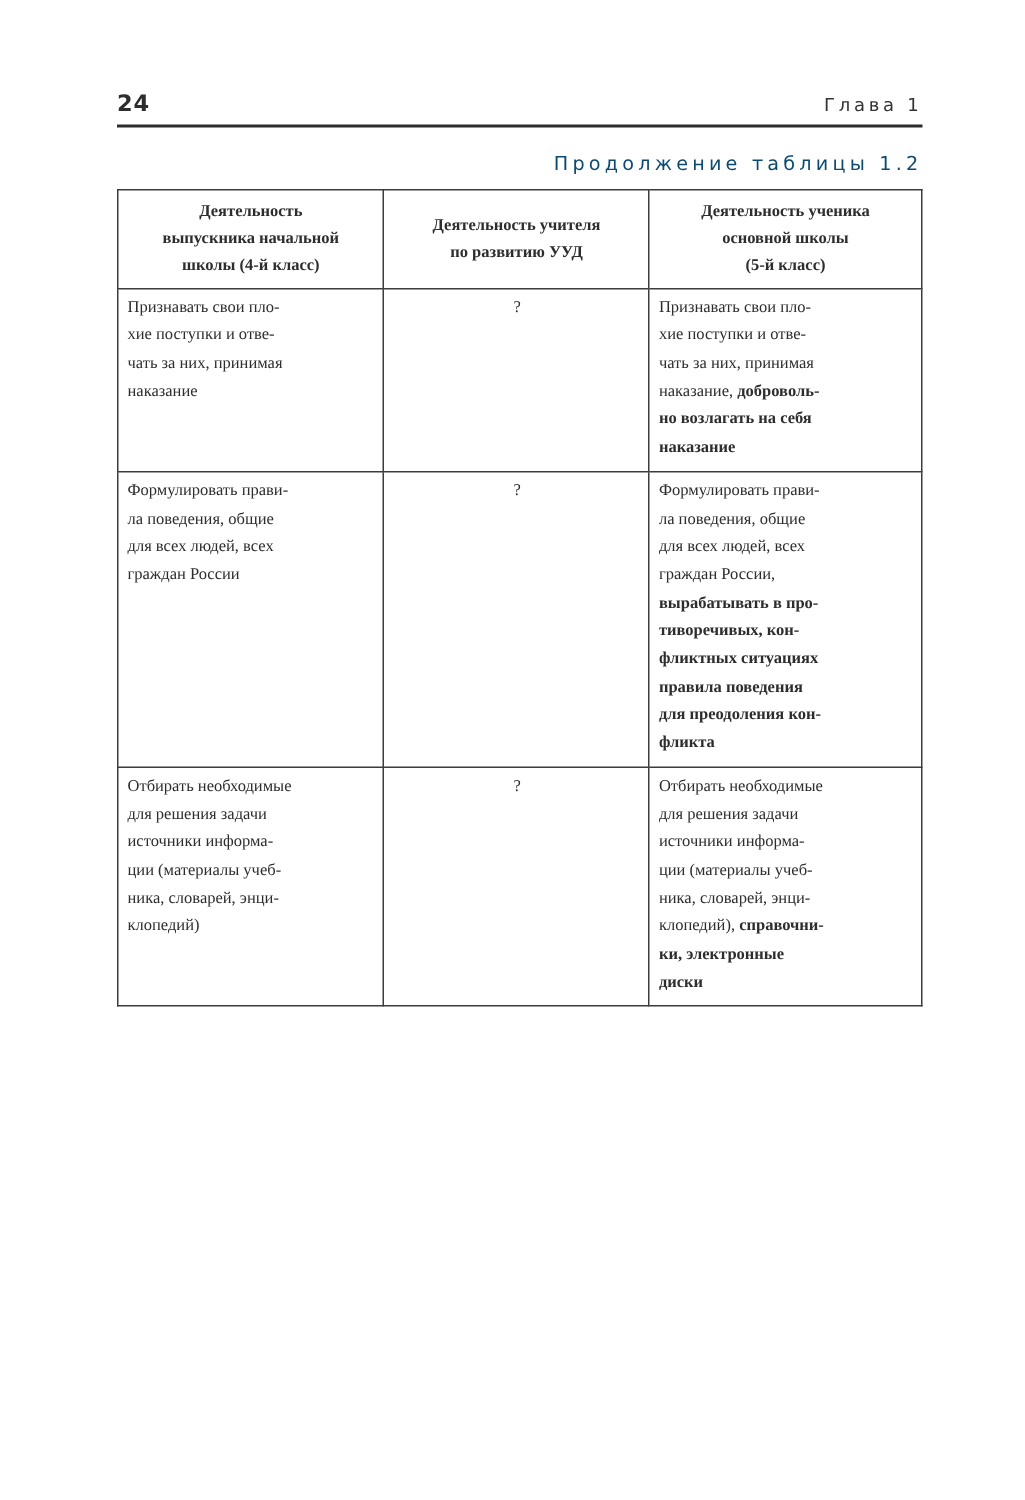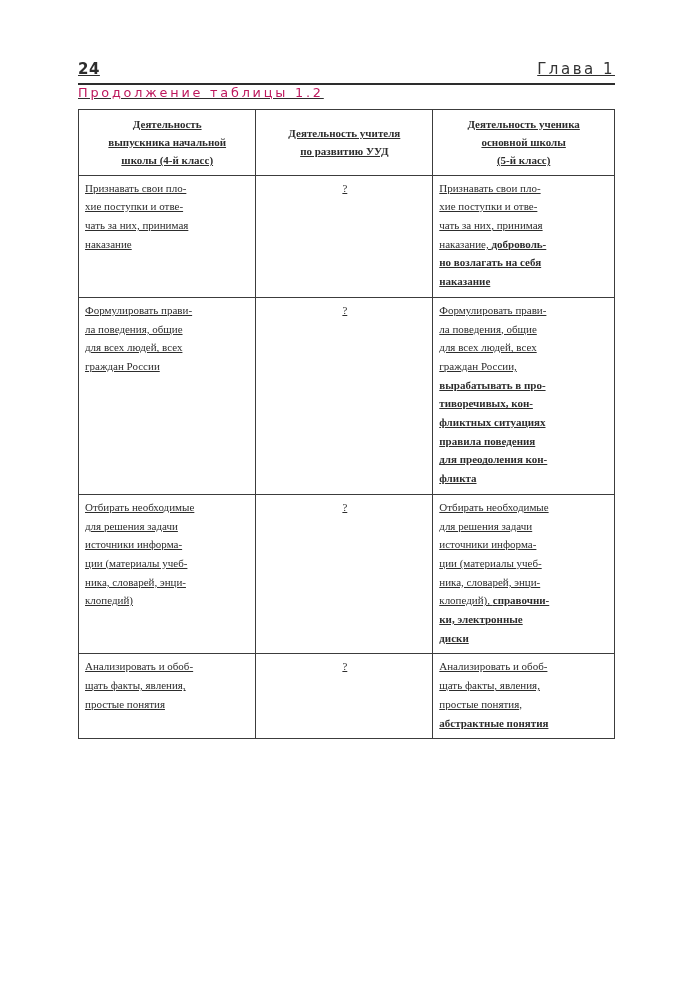--- a/index.html
+++ b/index.html
@@ -14,49 +14,50 @@
     background: #ffffff;
     color: #2d2d2d;
     font-family: "Liberation Serif", serif;
     overflow: hidden;
   }
   .content {
     position: absolute;
     left: 78px;
     top: 0;
     width: 537px;
-    text-decoration: underline;
   }
   .running-head {
     margin-top: 60px;
     display: flex;
     justify-content: space-between;
     align-items: baseline;
     font-family: "DejaVu Sans", sans-serif;
   }
   .page-number {
     font-weight: bold;
     font-size: 15px;
     letter-spacing: 0.5px;
   }
   .chapter {
-    font-size: 15px;
+    font-size: 12px;
     letter-spacing: 2.5px;
     color: #333333;
   }
   .head-rule {
     margin-top: 5px;
     border-bottom: 2px solid #2d2d2d;
     height: 0;
   }
   .table-caption {
+    margin-top: 17px;
+    text-align: right;
     font-family: "DejaVu Sans", sans-serif;
     font-size: 12.8px;
     letter-spacing: 2.8px;
-    color: #be185d;
+    color: #0c4a6e;
   }
   table.uud {
     margin-top: 9px;
     width: 100%;
     border-collapse: collapse;
     font-size: 11px;
     line-height: 18.7px;
     table-layout: fixed;
   }
   table.uud th, table.uud td {
@@ -164,27 +165,17 @@
           <td class="q-cell">?</td>
           <td><span>Отбирать необходимые
 для решения задачи
 источники информа-
 ции (материалы учеб-
 ника, словарей, энци-
 клопедий), </span><b>справочни-
 ки, электронные
 диски</b></td>
         </tr>
-        <tr>
-          <td>Анализировать и обоб-
-щать факты, явления,
-простые понятия</td>
-          <td class="q-cell">?</td>
-          <td><span>Анализировать и обоб-
-щать факты, явления,
-простые понятия,
-</span><b>абстрактные понятия</b></td>
-        </tr>
       </tbody>
     </table>
 
   </div>
 </div>
 
 </body></html>

